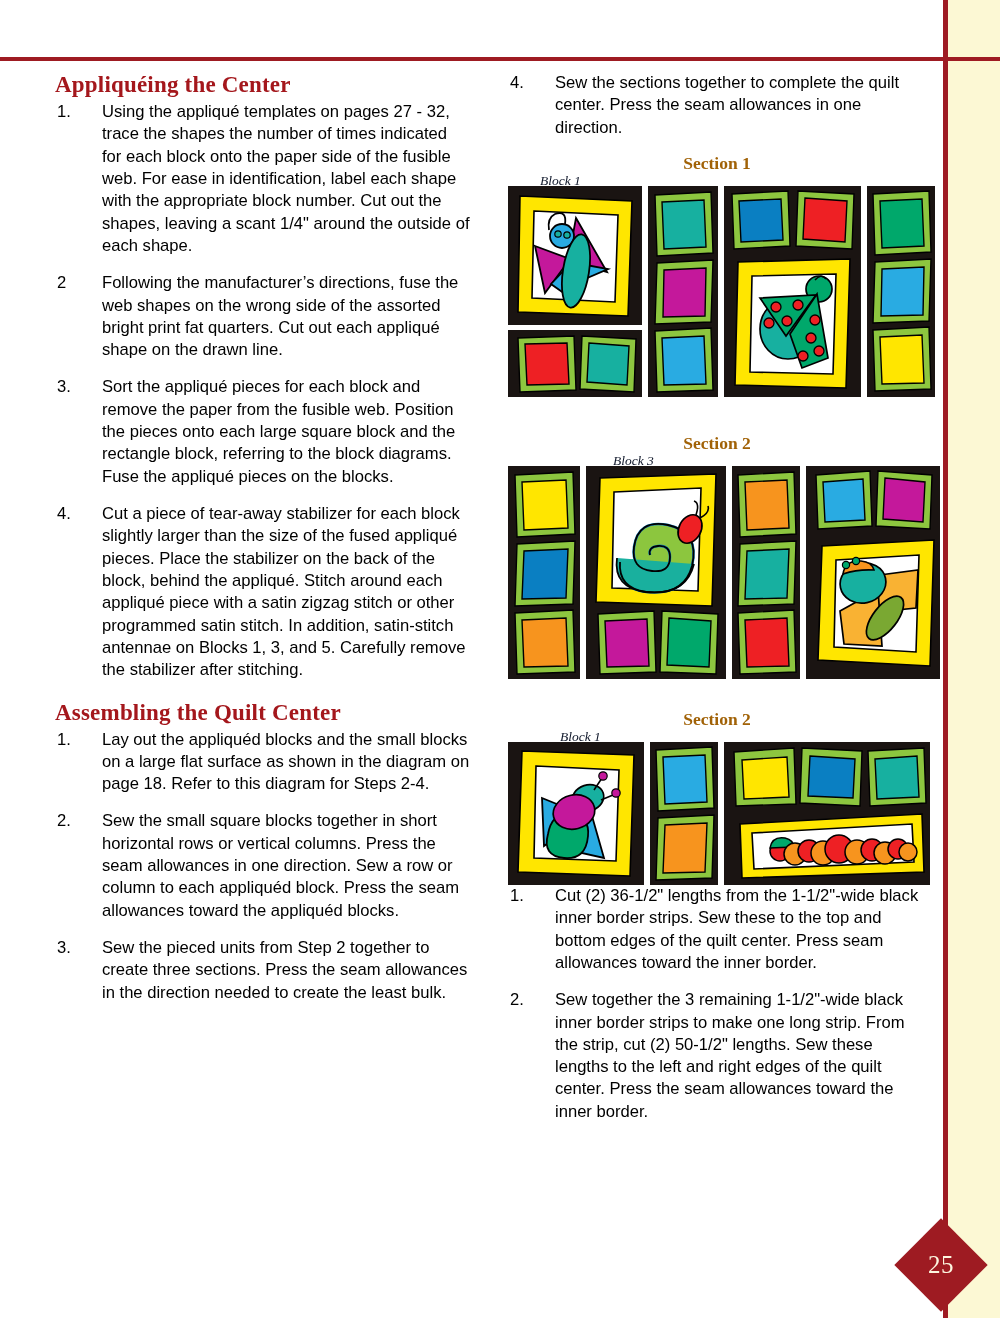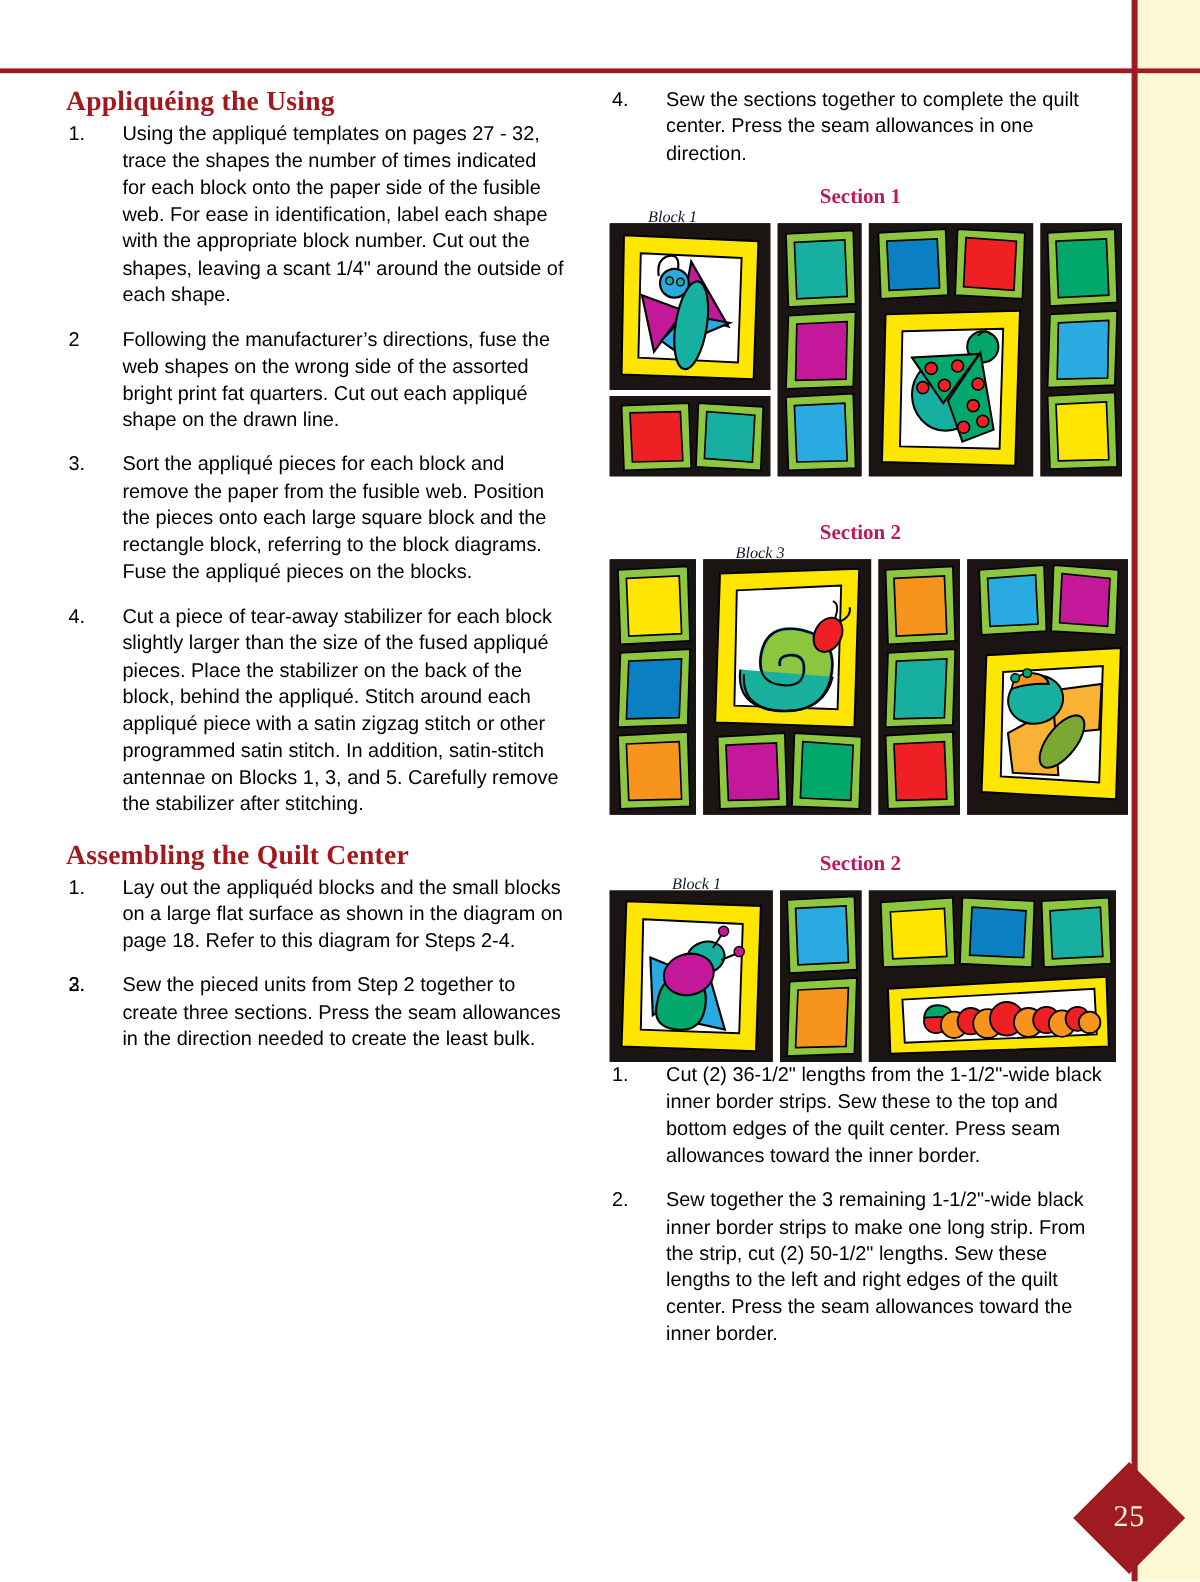--- a/index.html
+++ b/index.html
@@ -40,21 +40,21 @@
   ol.steps li{
     position:relative;padding-left:47px;margin-bottom:15px;
     font-size:16.6px;line-height:1.345;color:#000;
   }
   ol.steps li .num{position:absolute;left:2px;top:0;width:36px;}
   ol.steps li:last-child{margin-bottom:0;}
 
   
   .sec{position:relative;margin-top:10px;}
   .sec-title{
-    text-align:center;color:#be185d;font-family:"Liberation Serif", serif;
+    text-align:center;color:#a16207;font-family:"Liberation Serif", serif;
     font-size:17.5px;font-weight:700;margin:0 0 4px 0;
   }
   .blk-label{
     position:absolute;font-style:italic;font-size:13.5px;color:#0f172a;
     font-family:"Liberation Serif", serif;white-space:nowrap;
   }
   .diagram{display:flex;gap:6px;align-items:flex-start;}
   .panel{background:#1a1412;position:relative;}
   .col-stack{display:flex;flex-direction:column;gap:5px;}
 
@@ -69,21 +69,21 @@
   <div class="edge-strip"></div>
   <div class="edge-rule"></div>
   <div class="top-rule"></div>
 
   <div class="page-badge">
     <span>25</span>
   </div>
 
   <div class="col col-left">
 
-    <h2 class="head">Appliquéing the Using</h2>
+    <h2 class="head">Appliquéing the Center</h2>
 
     <ol class="steps">
       <li>
         <span class="num">1.</span>
         <span>Using the appliqué templates on pages 27 - 32, trace the shapes the number of times indicated for each block onto the paper side of the fusible web. For ease in identification, label each shape with the appropriate block number. Cut out the shapes, leaving a scant 1/4" around the outside of each shape.</span>
       </li>
       <li>
         <span class="num">2</span>
         <span>Following the manufacturer’s directions, fuse the web shapes on the wrong side of the assorted bright print fat quarters. Cut out each appliqué shape on the drawn line.</span>
       </li>
@@ -99,20 +99,21 @@
 
     <h2 class="head" style="margin-top:18px;">Assembling the Quilt Center</h2>
 
     <ol class="steps">
       <li>
         <span class="num">1.</span>
         <span>Lay out the appliquéd blocks and the small blocks on a large flat surface as shown in the diagram on page 18. Refer to this diagram for Steps 2-4.</span>
       </li>
       <li>
         <span class="num">2.</span>
+        <span>Sew the small square blocks together in short horizontal rows or vertical columns. Press the seam allowances in one direction. Sew a row or column to each appliquéd block. Press the seam allowances toward the appliquéd blocks.</span>
       </li>
       <li>
         <span class="num">3.</span>
         <span>Sew the pieced units from Step 2 together to create three sections. Press the seam allowances in the direction needed to create the least bulk.</span>
       </li>
     </ol>
   </div>
 
   <div class="col col-right">
 

